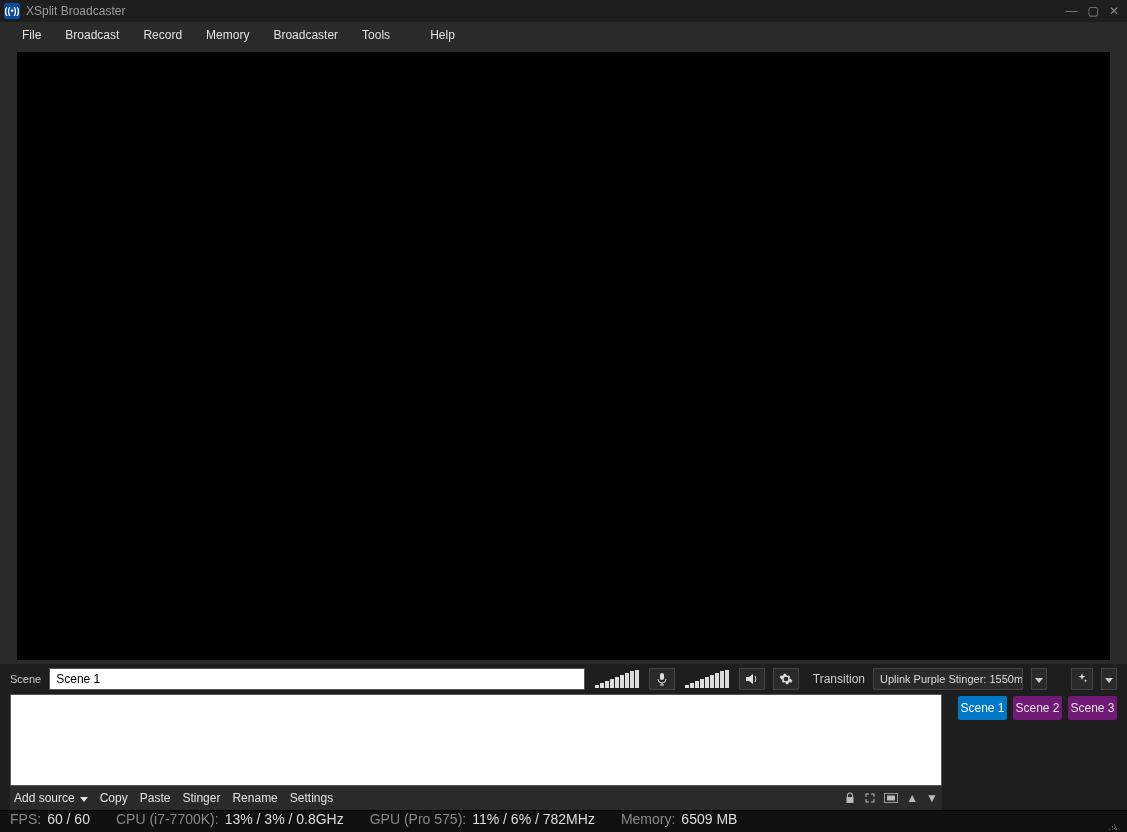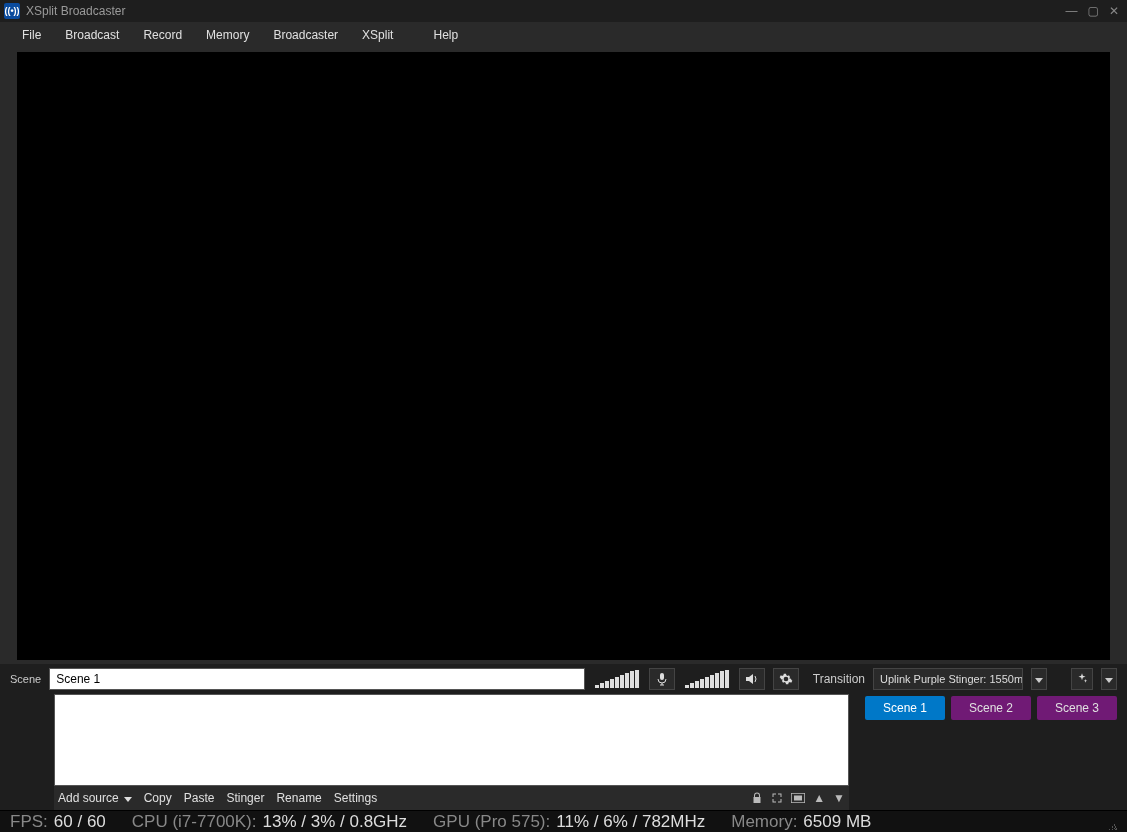--- a/index.html
+++ b/index.html
@@ -169,24 +169,23 @@
 
   
   .lower-panel {
     display: flex;
     height: 116px;
     background: #1e1e1e;
     padding: 0 10px;
     gap: 16px;
   }
   .sources-column {
-    width: 795px;
+    width: 932px;
     display: flex;
     flex-direction: column;
-    margin-left: 44px;
   }
   .sources-list {
     flex: 1;
     background: #fff;
     border: 1px solid #555;
   }
   .sources-toolbar {
     height: 24px;
     background: #2a2a2a;
     display: flex;
@@ -236,24 +235,24 @@
     background: #0078c8;
     color: #fff;
   }
 
   
   .statusbar {
     height: 22px;
     background: #111;
     border-top: 1px solid #000;
     display: flex;
-    align-items: flex-end;
+    align-items: flex-start;
     padding: 0 10px;
     gap: 6px;
-    font-size: 17px;
+    font-size: 14px;
     color: #888;
   }
   .statusbar .val { color: #ddd; }
   .statusbar .sep { width: 14px; }
   .statusbar .spacer { flex: 1; }
   .resize-grip {
     width: 10px; height: 10px;
     align-self: flex-end;
     margin-bottom: 2px;
     background:
@@ -276,21 +275,21 @@
     <span>✕</span>
   </div>
 </div>
 
 <div class="menubar">
   <div class="menu-item">File</div>
   <div class="menu-item">Broadcast</div>
   <div class="menu-item">Record</div>
   <div class="menu-item">Memory</div>
   <div class="menu-item">Broadcaster</div>
-  <div class="menu-item">XSplit</div>
+  <div class="menu-item">Tools</div>
   <div class="menu-item" style="margin-left:16px">Help</div>
   <div class="spacer"></div>
 </div>
 
 <div class="preview-wrap">
   <div class="preview"></div>
 </div>
 
 <div class="scene-row">
   <span class="label">Scene</span>

